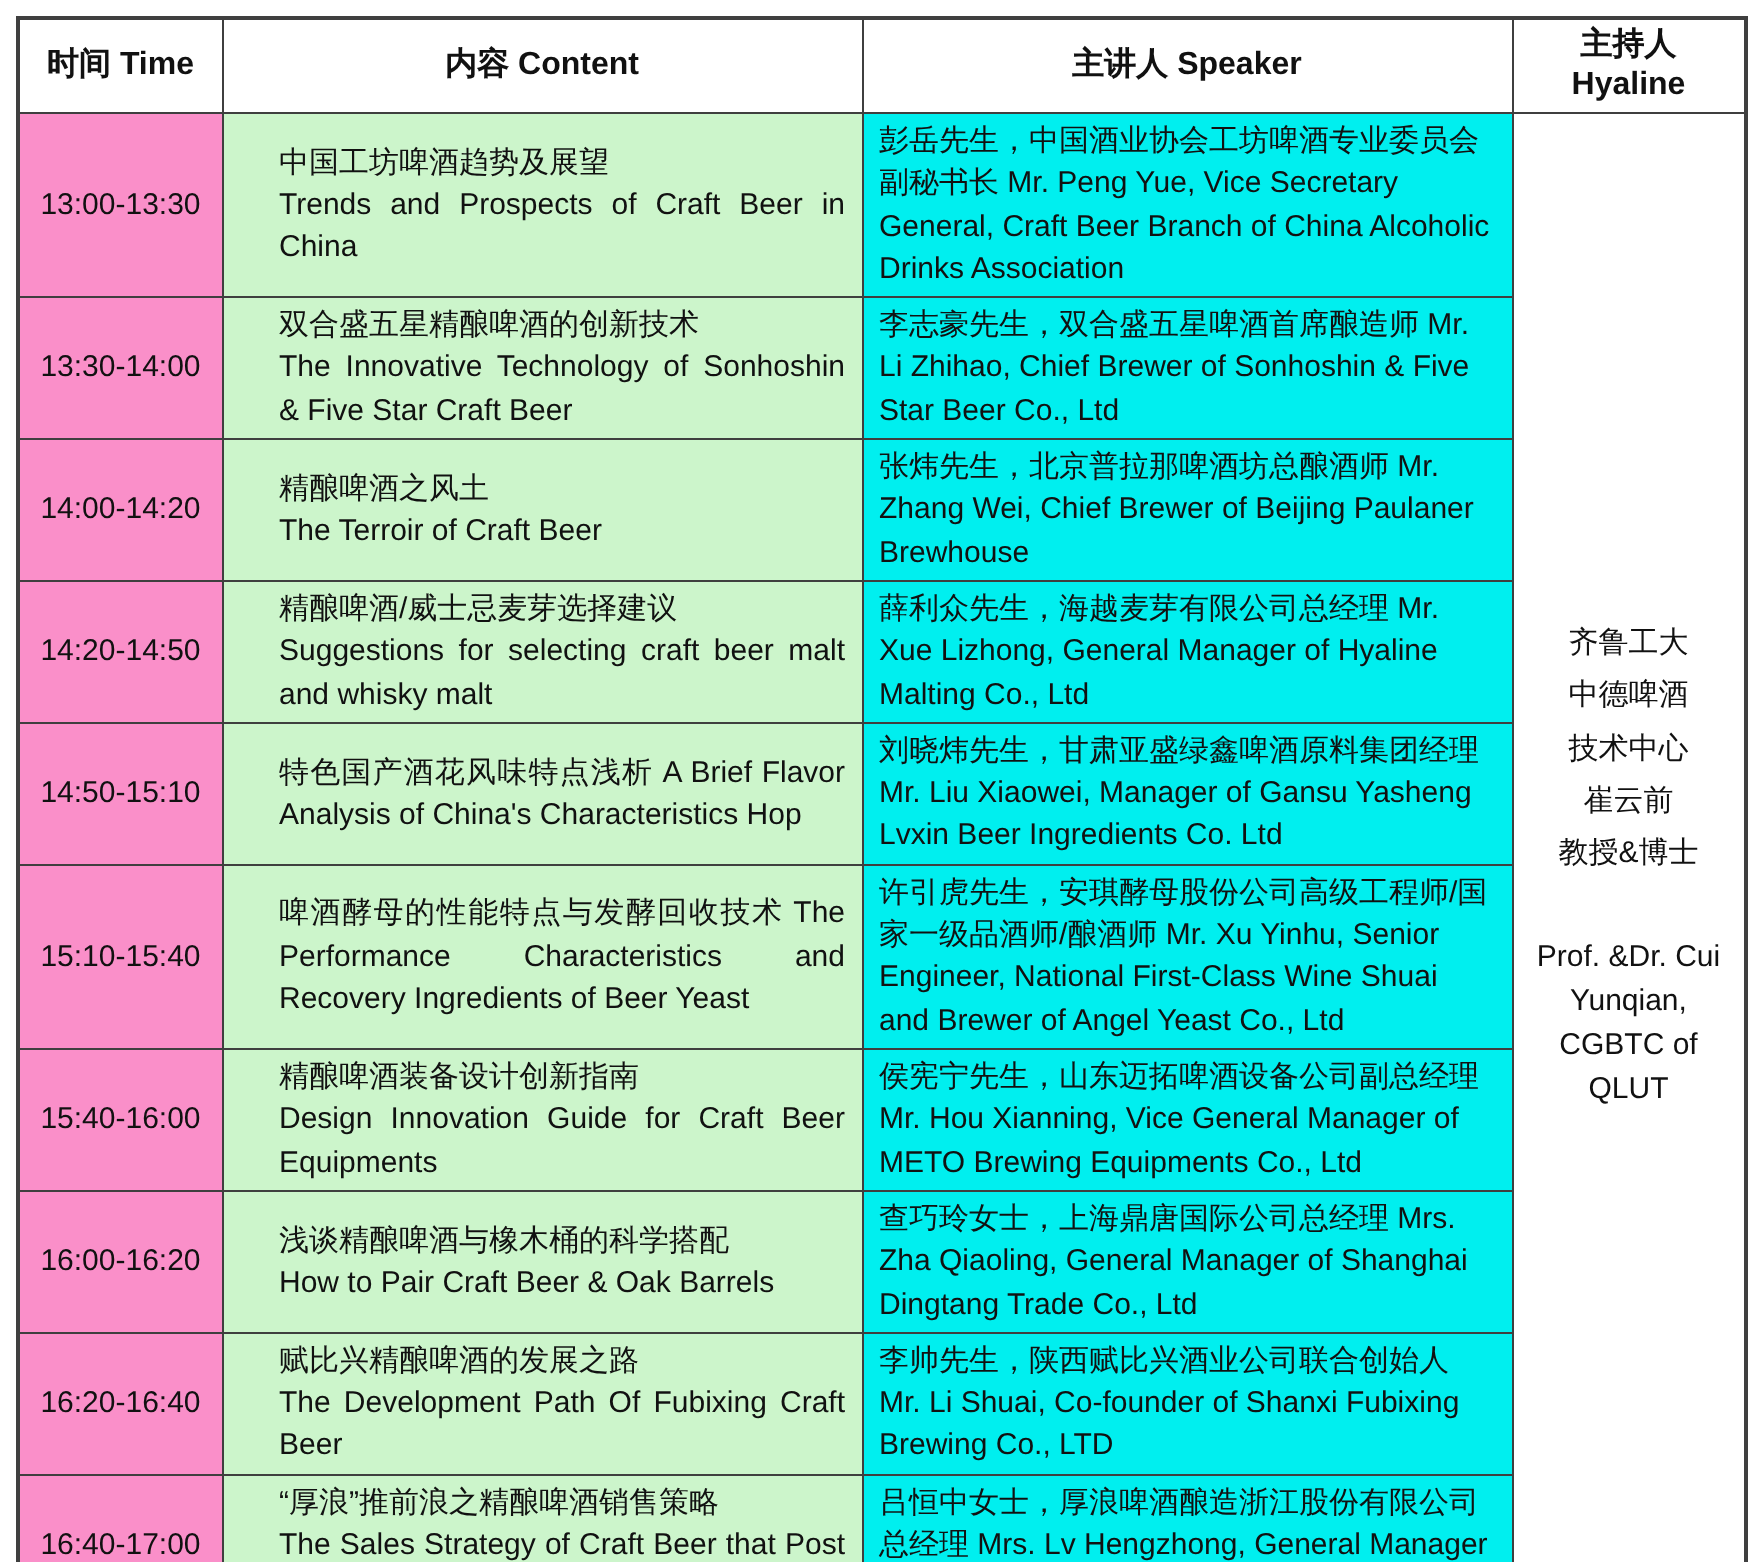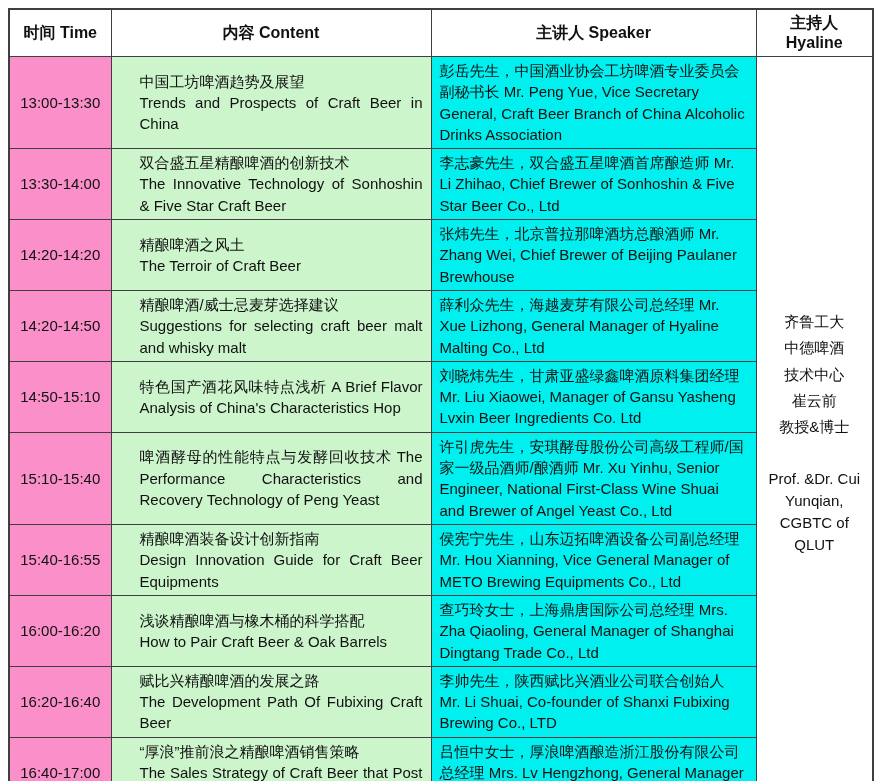--- a/index.html
+++ b/index.html
@@ -58,47 +58,47 @@
     </tr>
 
     <tr style="height:62px">
       <td class="time">13:30-14:00</td>
       <td class="content">双合盛五星精酿啤酒的创新技术
 The Innovative Technology of Sonhoshin &amp; Five Star Craft Beer</td>
       <td class="speaker">李志豪先生，双合盛五星啤酒首席酿造师 Mr. Li Zhihao, Chief Brewer of Sonhoshin &amp; Five Star Beer Co., Ltd</td>
     </tr>
 
     <tr style="height:66px">
-      <td class="time">14:20-14:20</td>
+      <td class="time">14:00-14:20</td>
       <td class="content">精酿啤酒之风土
 The Terroir of Craft Beer</td>
       <td class="speaker">张炜先生，北京普拉那啤酒坊总酿酒师 Mr. Zhang Wei, Chief Brewer of Beijing Paulaner Brewhouse</td>
     </tr>
 
     <tr style="height:62px">
       <td class="time">14:20-14:50</td>
       <td class="content">精酿啤酒/威士忌麦芽选择建议
 Suggestions for selecting craft beer malt and whisky malt</td>
       <td class="speaker">薛利众先生，海越麦芽有限公司总经理 Mr. Xue Lizhong, General Manager of Hyaline Malting Co., Ltd</td>
     </tr>
 
     <tr style="height:68px">
       <td class="time">14:50-15:10</td>
       <td class="content">特色国产酒花风味特点浅析 A Brief Flavor Analysis of China's  Characteristics Hop</td>
       <td class="speaker">刘晓炜先生，甘肃亚盛绿鑫啤酒原料集团经理 Mr. Liu Xiaowei, Manager of Gansu Yasheng Lvxin Beer Ingredients Co. Ltd</td>
     </tr>
 
     <tr style="height:83px">
       <td class="time">15:10-15:40</td>
-      <td class="content">啤酒酵母的性能特点与发酵回收技术 The Performance Characteristics and Recovery Technology of Peng Yeast</td>
+      <td class="content">啤酒酵母的性能特点与发酵回收技术 The Performance Characteristics and Recovery Ingredients of Beer Yeast</td>
       <td class="speaker">许引虎先生，安琪酵母股份公司高级工程师/国家一级品酒师/酿酒师 Mr. Xu Yinhu, Senior Engineer, National First-Class Wine Shuai and Brewer of Angel Yeast Co., Ltd</td>
     </tr>
 
     <tr style="height:71px">
-      <td class="time">15:40-16:55</td>
+      <td class="time">15:40-16:00</td>
       <td class="content">精酿啤酒装备设计创新指南
 Design Innovation Guide for Craft Beer Equipments</td>
       <td class="speaker">侯宪宁先生，山东迈拓啤酒设备公司副总经理 Mr. Hou Xianning, Vice  General Manager of METO Brewing Equipments Co., Ltd</td>
     </tr>
 
     <tr style="height:60px">
       <td class="time">16:00-16:20</td>
       <td class="content">浅谈精酿啤酒与橡木桶的科学搭配
 How to Pair Craft Beer &amp; Oak Barrels</td>
       <td class="speaker">查巧玲女士，上海鼎唐国际公司总经理 Mrs. Zha Qiaoling, General Manager of Shanghai Dingtang Trade Co., Ltd</td>

